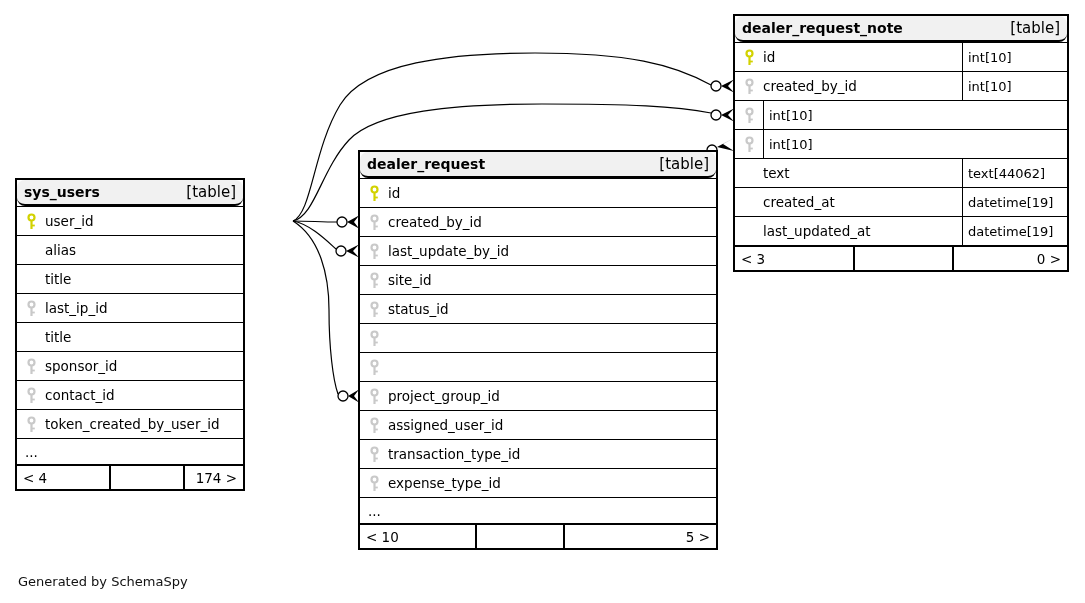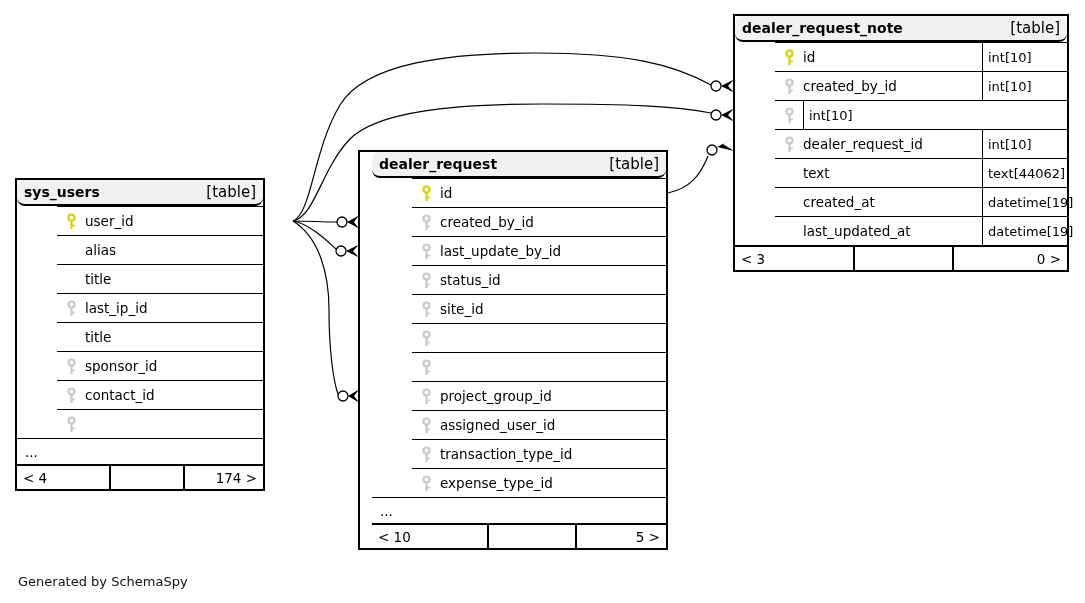--- a/index.html
+++ b/index.html
@@ -11,25 +11,25 @@
   .edges path { fill:none; stroke:#000; stroke-width:1.2; }
   .edges circle { fill:#fff; stroke:#000; stroke-width:1.3; }
   .edges polygon { fill:#000; stroke:none; }
 
   .db-table { position:absolute; z-index:2; border:2px solid #000; background:#fff; }
   .tbl-header { height:26px; display:flex; justify-content:space-between; align-items:center;
                 padding:0 7px; background:#f1f1f1; border-bottom:2px solid #000;border-radius:8px; }
   .tbl-name  { font-weight:bold; font-size:14px; white-space:nowrap; }
   .tbl-badge { font-size:15px; white-space:nowrap; }
 
-  .col-row { display:flex; align-items:stretch; height:29px; border-top:1px solid #000;margin-left:40px; }
+  .col-row { display:flex; align-items:stretch; height:29px; border-top:1px solid #000; }
   .col-row:first-of-type { border-top:none; }
   .icon-cell { width:28px; padding-left:9px; display:flex; align-items:center; flex:none; }
   .col-name  { font-size:13.5px; display:flex; align-items:center; flex:1; white-space:nowrap; }
-  .type-cell { width:85px; flex:none; display:flex; align-items:center; border-left:1px solid #000;
+  .type-cell { width:105px; flex:none; display:flex; align-items:center; border-left:1px solid #000;
                padding-left:5px; font-size:13px; white-space:nowrap; }
 
   .ellipsis-row { height:26px; border-top:1px solid #000; display:flex; align-items:center;
                   padding-left:8px; font-size:13.5px; }
 
   .tbl-footer { display:flex; height:25px; border-top:2px solid #000; font-size:13.5px; }
   .f-cell { display:flex; align-items:center; border-left:2px solid #000; flex:none; }
   .f-cell.f-left  { border-left:none; padding-left:6px; }
   .f-cell.f-right { flex:1; justify-content:flex-end; padding-right:6px; }
 
@@ -73,21 +73,21 @@
     </g>
 
     <g>
       <path d="M 668 193 C 690 188 700 176 708 156"></path>
       <circle cx="712" cy="150" r="5"></circle>
       <polygon points="717,147 734,138 723,144 734,151"></polygon>
     </g>
   </svg>
 
   <div id="tables-root">
-      <div class="db-table" style="left: 15px; top: 178px; width: 250px;">
+      <div class="db-table" style="left: 15px; top: 178px; width: 230px;">
         <div class="tbl-header">
           <span class="tbl-name">sys_users</span>
           <span class="tbl-badge">[table]</span>
         </div>
         <div class="col-row">
           <span class="icon-cell">
             <svg width="11" height="17" viewBox="0 0 11 17">
               <circle cx="5.5" cy="4.5" r="3" fill="none" stroke="#d2d200" stroke-width="2.2"></circle>
               <line x1="5.5" y1="7.5" x2="5.5" y2="16" stroke="#d2d200" stroke-width="2.2"></line>
               <line x1="5.5" y1="12.5" x2="8.8" y2="12.5" stroke="#d2d200" stroke-width="1.8"></line>
@@ -138,29 +138,30 @@
           <span class="col-name">contact_id</span>
         </div>
         <div class="col-row">
           <span class="icon-cell">
             <svg width="11" height="17" viewBox="0 0 11 17">
               <circle cx="5.5" cy="4.5" r="3" fill="none" stroke="#c9c9c9" stroke-width="2.2"></circle>
               <line x1="5.5" y1="7.5" x2="5.5" y2="16" stroke="#c9c9c9" stroke-width="2.2"></line>
               <line x1="5.5" y1="12.5" x2="8.8" y2="12.5" stroke="#c9c9c9" stroke-width="1.8"></line>
             </svg>
           </span>
+          <span class="col-name">token_created_by_user_id</span>
         </div>
         <div class="ellipsis-row">...</div>
         <div class="tbl-footer">
           <span class="f-cell f-left" style="width:92px">&lt; 4</span>
           <span class="f-cell" style="width:74px"></span>
           <span class="f-cell f-right">174 &gt;</span>
         </div>
       </div>
-      <div class="db-table" style="left: 358px; top: 150px; width: 310px; padding-left: 12px;">
+      <div class="db-table" style="left: 358px; top: 150px; width: 360px;">
         <div class="tbl-header">
           <span class="tbl-name">dealer_request</span>
           <span class="tbl-badge">[table]</span>
         </div>
         <div class="col-row">
           <span class="icon-cell">
             <svg width="11" height="17" viewBox="0 0 11 17">
               <circle cx="5.5" cy="4.5" r="3" fill="none" stroke="#d2d200" stroke-width="2.2"></circle>
               <line x1="5.5" y1="7.5" x2="5.5" y2="16" stroke="#d2d200" stroke-width="2.2"></line>
               <line x1="5.5" y1="12.5" x2="8.8" y2="12.5" stroke="#d2d200" stroke-width="1.8"></line>
@@ -189,31 +190,31 @@
           <span class="col-name">last_update_by_id</span>
         </div>
         <div class="col-row">
           <span class="icon-cell">
             <svg width="11" height="17" viewBox="0 0 11 17">
               <circle cx="5.5" cy="4.5" r="3" fill="none" stroke="#c9c9c9" stroke-width="2.2"></circle>
               <line x1="5.5" y1="7.5" x2="5.5" y2="16" stroke="#c9c9c9" stroke-width="2.2"></line>
               <line x1="5.5" y1="12.5" x2="8.8" y2="12.5" stroke="#c9c9c9" stroke-width="1.8"></line>
             </svg>
           </span>
+          <span class="col-name">site_id</span>
+        </div>
+        <div class="col-row">
+          <span class="icon-cell">
+            <svg width="11" height="17" viewBox="0 0 11 17">
+              <circle cx="5.5" cy="4.5" r="3" fill="none" stroke="#c9c9c9" stroke-width="2.2"></circle>
+              <line x1="5.5" y1="7.5" x2="5.5" y2="16" stroke="#c9c9c9" stroke-width="2.2"></line>
+              <line x1="5.5" y1="12.5" x2="8.8" y2="12.5" stroke="#c9c9c9" stroke-width="1.8"></line>
+            </svg>
+          </span>
           <span class="col-name">status_id</span>
-        </div>
-        <div class="col-row">
-          <span class="icon-cell">
-            <svg width="11" height="17" viewBox="0 0 11 17">
-              <circle cx="5.5" cy="4.5" r="3" fill="none" stroke="#c9c9c9" stroke-width="2.2"></circle>
-              <line x1="5.5" y1="7.5" x2="5.5" y2="16" stroke="#c9c9c9" stroke-width="2.2"></line>
-              <line x1="5.5" y1="12.5" x2="8.8" y2="12.5" stroke="#c9c9c9" stroke-width="1.8"></line>
-            </svg>
-          </span>
-          <span class="col-name">site_id</span>
         </div>
         <div class="col-row">
           <span class="icon-cell">
             <svg width="11" height="17" viewBox="0 0 11 17">
               <circle cx="5.5" cy="4.5" r="3" fill="none" stroke="#c9c9c9" stroke-width="2.2"></circle>
               <line x1="5.5" y1="7.5" x2="5.5" y2="16" stroke="#c9c9c9" stroke-width="2.2"></line>
               <line x1="5.5" y1="12.5" x2="8.8" y2="12.5" stroke="#c9c9c9" stroke-width="1.8"></line>
             </svg>
           </span>
         </div>
@@ -311,21 +312,20 @@
           <span class="type-cell">int[10]</span>
         </div>
         <div class="col-row">
           <span class="icon-cell">
             <svg width="11" height="17" viewBox="0 0 11 17">
               <circle cx="5.5" cy="4.5" r="3" fill="none" stroke="#c9c9c9" stroke-width="2.2"></circle>
               <line x1="5.5" y1="7.5" x2="5.5" y2="16" stroke="#c9c9c9" stroke-width="2.2"></line>
               <line x1="5.5" y1="12.5" x2="8.8" y2="12.5" stroke="#c9c9c9" stroke-width="1.8"></line>
             </svg>
           </span>
-          <span class="col-name">dealer_request_id</span>
           <span class="type-cell">int[10]</span>
         </div>
         <div class="col-row">
           <span class="icon-cell"></span>
           <span class="col-name">text</span>
           <span class="type-cell">text[44062]</span>
         </div>
         <div class="col-row">
           <span class="icon-cell"></span>
           <span class="col-name">created_at</span>

